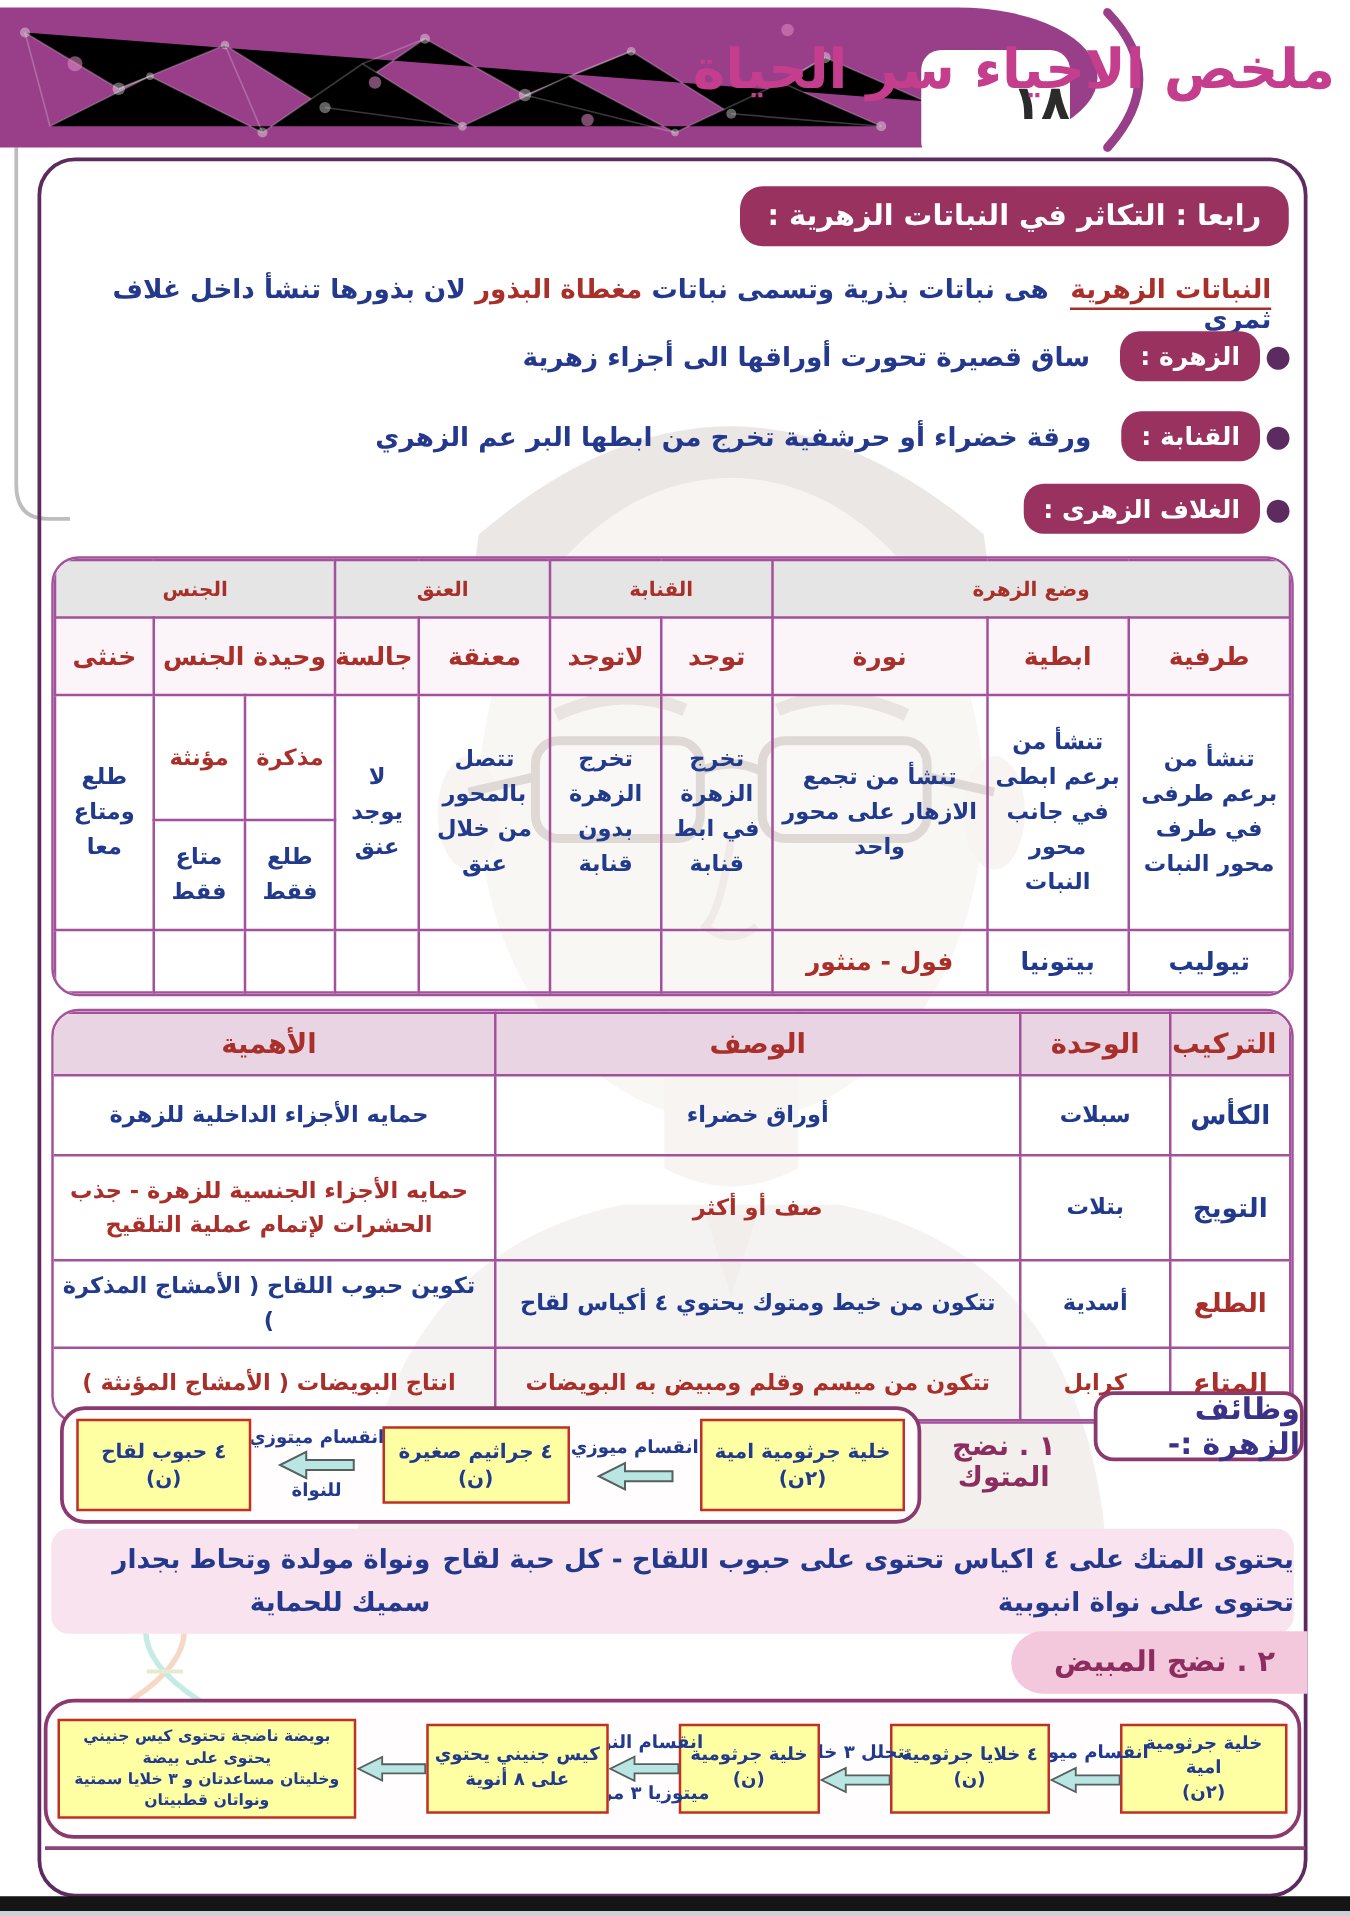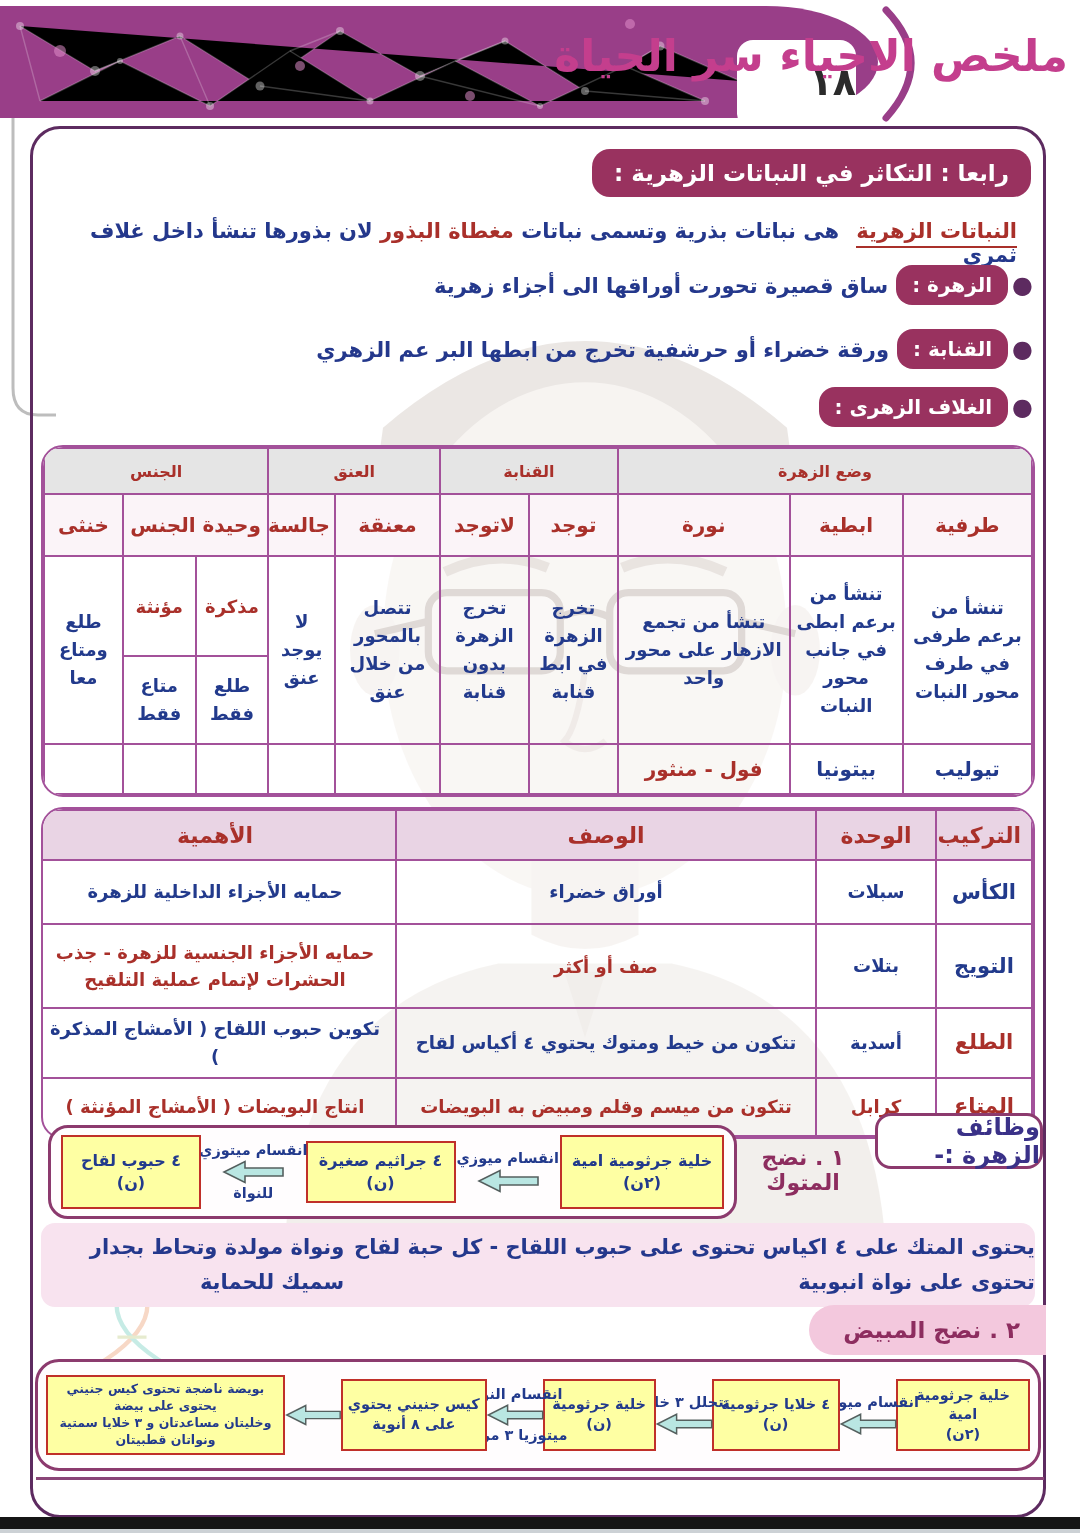--- a/index.html
+++ b/index.html
@@ -30,21 +30,21 @@
   .section-pill { position:absolute; right:12px; top:20px;
     background:#99325f; color:#fff; font-size:23px; padding:11px 22px; border-radius:18px; }
   .definition { position:absolute; right:26px; left:26px; top:90px;
     font-size:21px; color:#24388c; text-align:right; }
   .definition .term { color:#a9302a; border-bottom:2.5px solid #a9302a; padding-bottom:3px; margin-left:10px; }
   .definition .hl { color:#a9302a; }
   .bullet-row { position:absolute; right:10px; left:34px; display:flex; align-items:flex-start; }
   .bullet-dot { color:#5d2b60; font-size:24px; margin-left:4px; line-height:40px; }
   .bullet-pill { background:#99325f; color:#fff; font-size:20px; padding:8px 16px;
     border-radius:16px; white-space:nowrap; }
-  .bullet-body { flex:1; margin-right:8px; color:#24388c; font-size:21px; line-height:1.5; padding-top:6px; text-align:right; }
+  .bullet-body { flex:1; margin-right:24px; color:#24388c; font-size:21px; line-height:1.5; padding-top:6px; text-align:right; }
   .bullet-line2 { padding-right:80px; }
   
   .tbl-wrap { position:absolute; right:8px; left:8px; border:2.5px solid #a3519a;
     border-radius:22px; overflow:hidden; background:rgba(255,255,255,.25); }
   table { width:100%; border-collapse:collapse; table-layout:fixed; }
   td { border:2px solid #a3519a; text-align:center; vertical-align:middle; padding:2px 4px; }
   .grp { background:#e5e5e5; color:#a9302a; font-size:16px; height:46px; }
   .sub { background:#fbf4f8; color:#a9302a; font-size:20px; height:62px; }
   .cell-blue { color:#223a8c; font-size:18px; line-height:1.55; }
   .cell-red { color:#a9302a; font-size:18px; line-height:1.5; }

